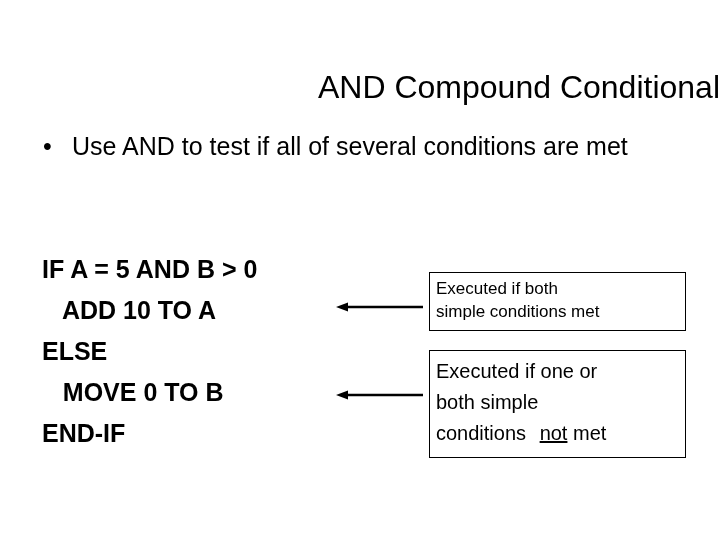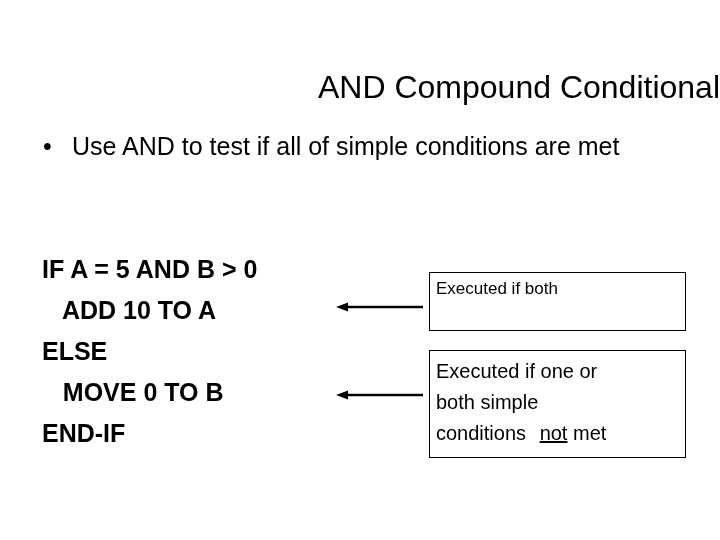--- a/index.html
+++ b/index.html
@@ -119,21 +119,21 @@
 </head>
 <body>
 
 <div id="slide">
 
   <h1 id="slide-title">AND Compound Conditional</h1>
 
   <div id="bullet-list">
     <div class="bullet-item">
       <span class="bullet-marker">•</span>
-      <span>Use AND to test if all of simple conditions are met</span>
+      <span>Use AND to test if all of several conditions are met</span>
     </div>
   </div>
 
   <div id="code-block">
     <div class="code-line">IF A = 5 AND B &gt; 0</div>
     <div class="code-line">   ADD 10 TO A</div>
     <div class="code-line">ELSE</div>
     <div class="code-line">   MOVE 0 TO B</div>
     <div class="code-line">END-IF</div>
   </div>
@@ -143,20 +143,21 @@
     <polygon points="2,6 14,1.4 14,10.6" fill="#000000"></polygon>
   </svg>
 
   <svg class="arrow" id="arrow-else" viewBox="0 0 90 12">
     <line x1="89" y1="6" x2="12" y2="6" stroke="#000000" stroke-width="2.6"></line>
     <polygon points="2,6 14,1.4 14,10.6" fill="#000000"></polygon>
   </svg>
 
   <div class="callout" id="callout-then">
     <div class="callout-line">Executed if both</div>
+    <div class="callout-line">simple conditions met</div>
   </div>
 
   <div class="callout" id="callout-else">
     <div class="callout-line">Executed if one or</div>
     <div class="callout-line">both simple</div>
     <div class="callout-line"><span>conditions </span><span class="emph-underline">not</span><span> met</span></div>
   </div>
 
 </div>
 

